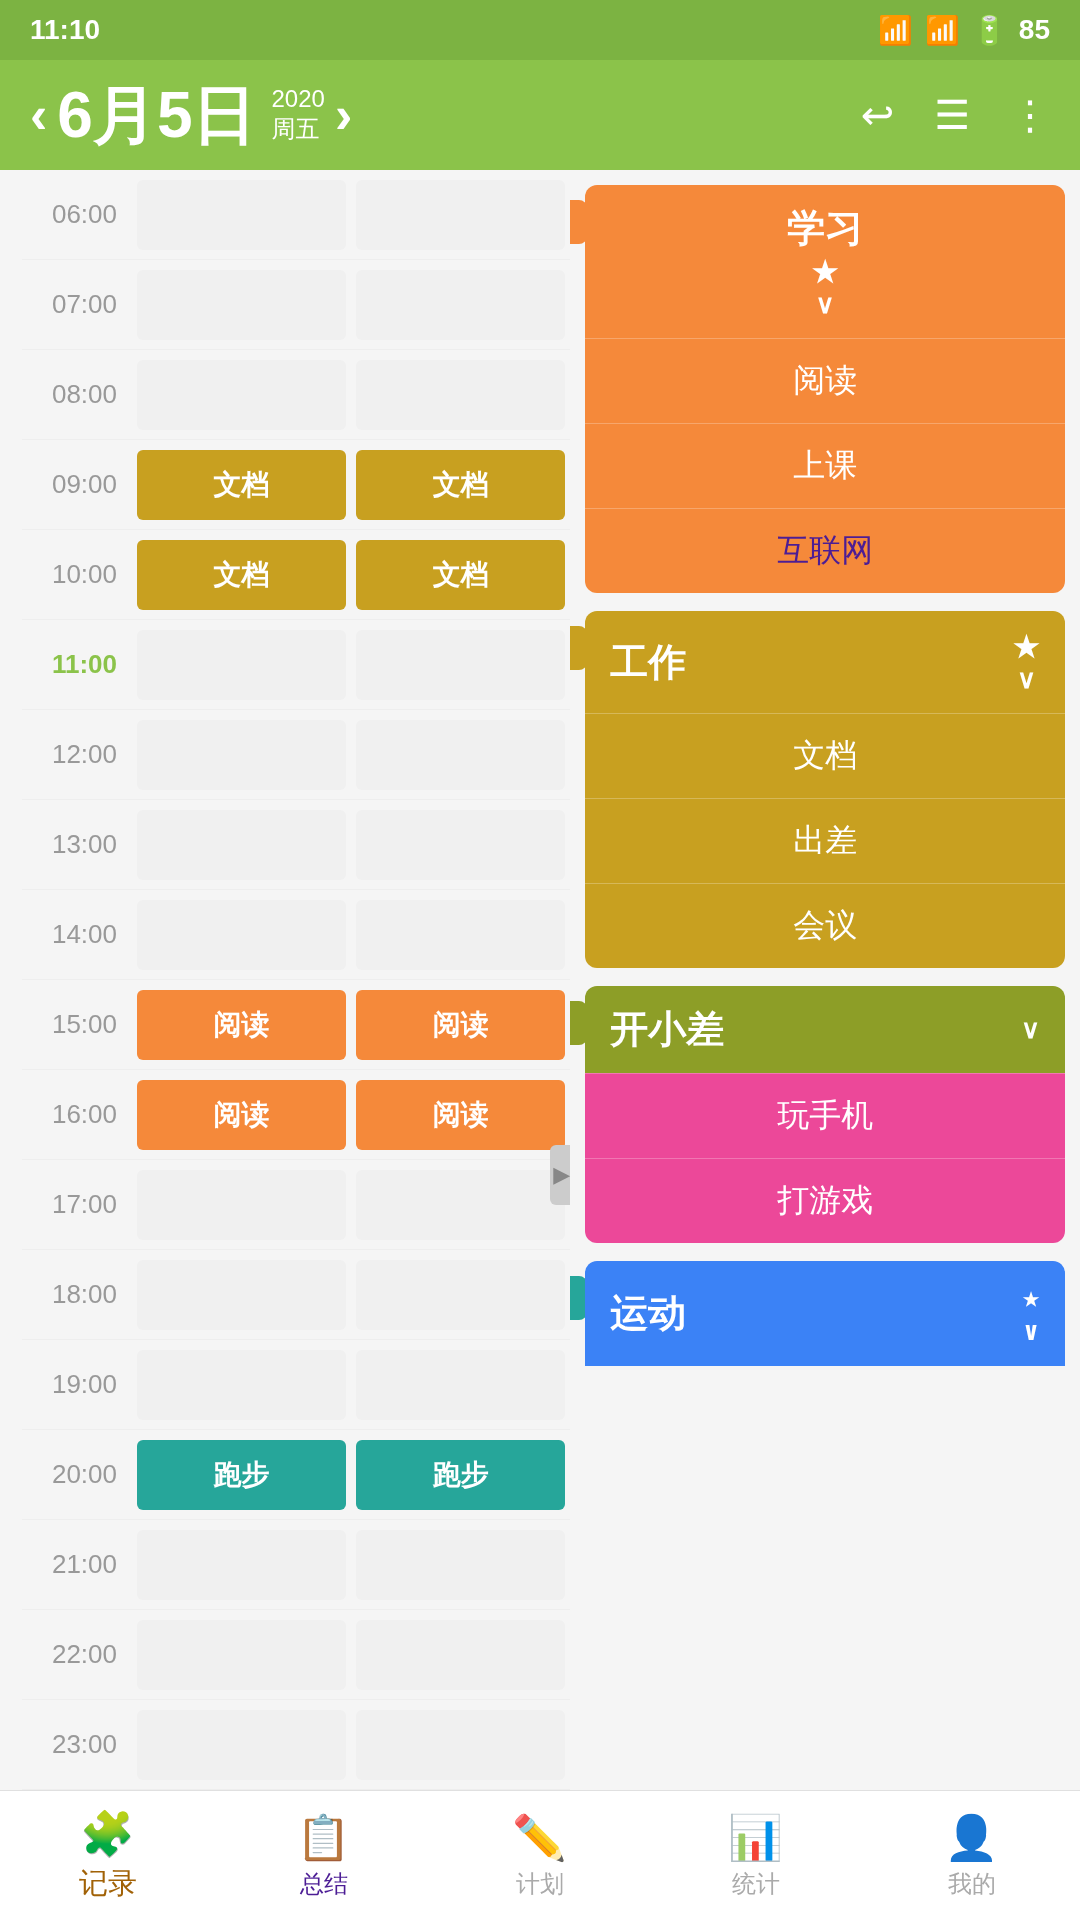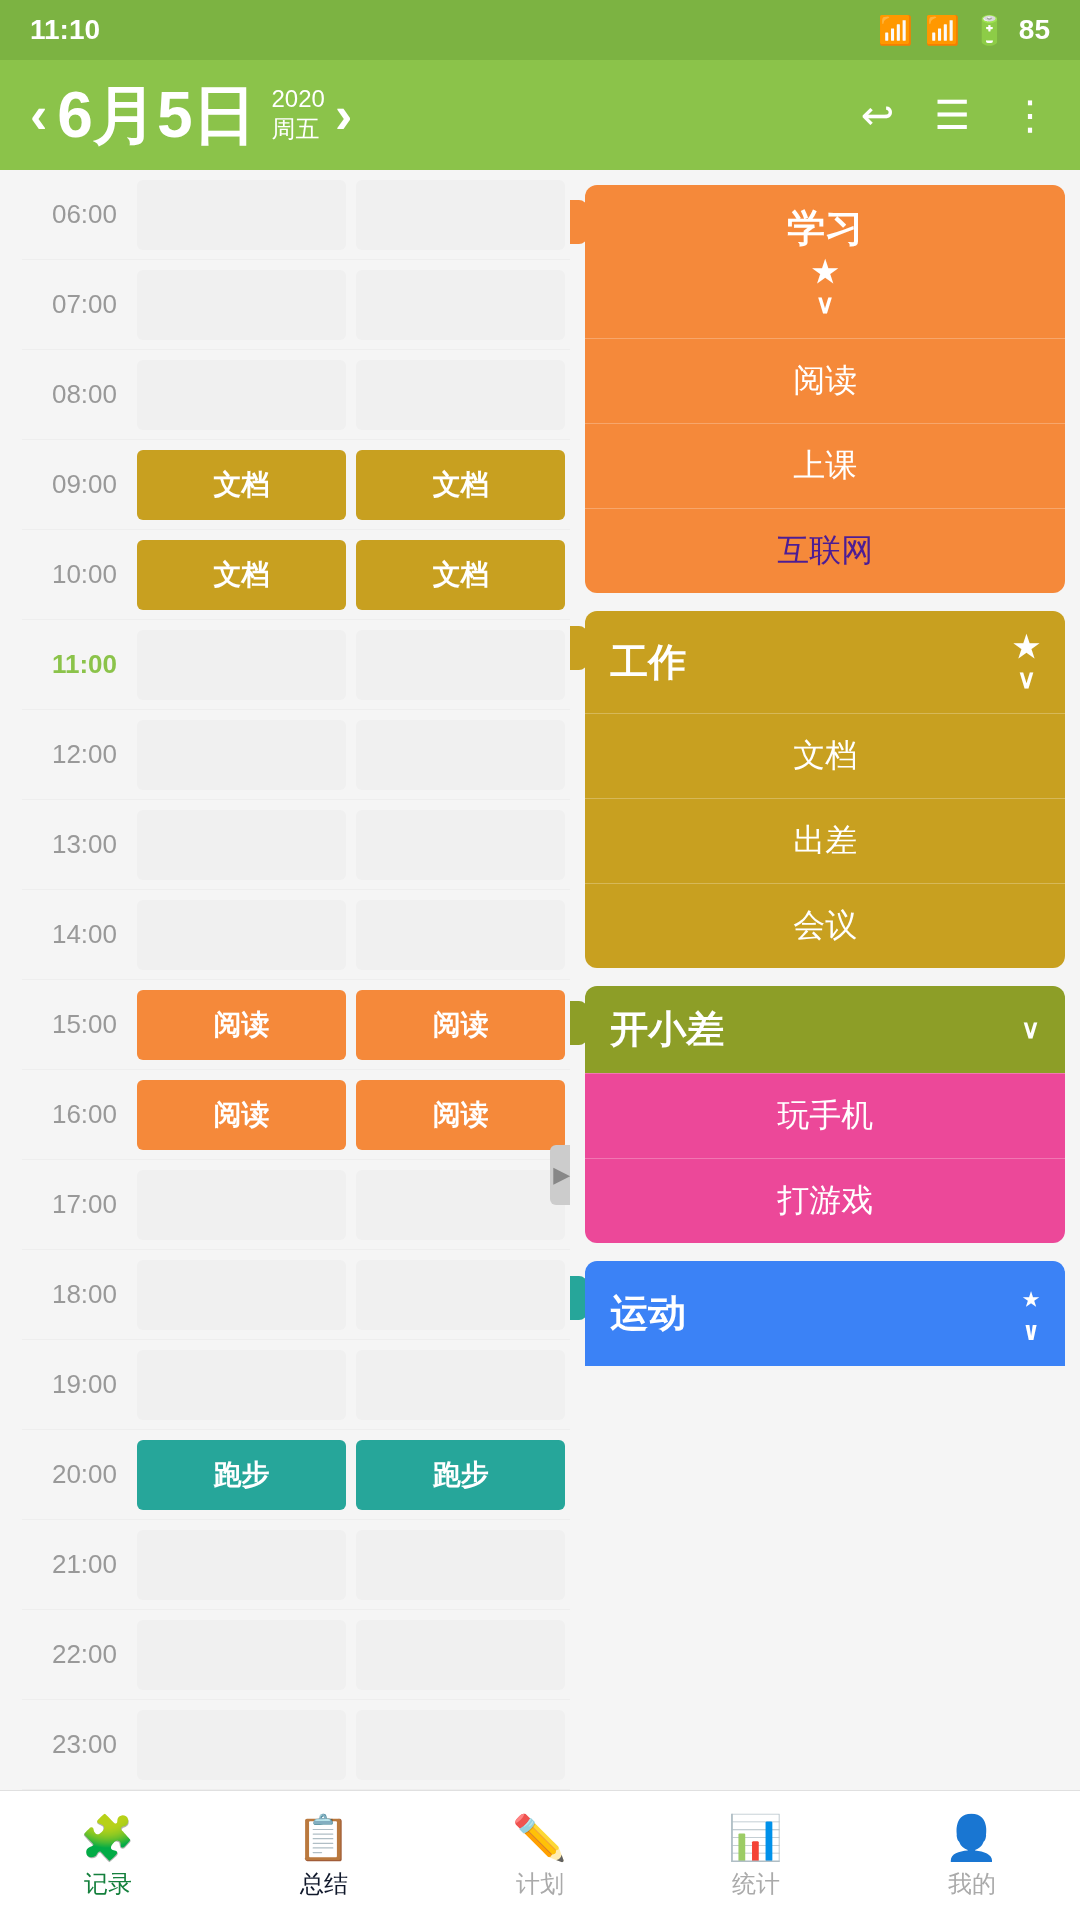--- a/index.html
+++ b/index.html
@@ -383,25 +383,25 @@
         </div>
     </div>
 
   </div>
 
   <div class="bottom-nav">
 
     <div id="bottom-nav-container" style="display:flex;width:100%;justify-content:space-around;align-items:center;">
         <div class="nav-item" style="display: flex; flex-direction: column; align-items: center; gap: 4px; cursor: pointer; flex: 1 1 0%;">
           <span style="font-size: 44px; color: rgb(139, 195, 74);">🧩</span>
-          <span style="font-size: 24px; color: #15803d;">记录</span>
+          <span style="font-size: 29px; color: #a16207;">记录</span>
         </div>
         <div class="nav-item" style="display: flex; flex-direction: column; align-items: center; gap: 4px; cursor: pointer; flex: 1 1 0%;">
           <span style="font-size: 44px; color: rgb(170, 170, 170);">📋</span>
-          <span style="font-size: 24px; color: #0f172a;">总结</span>
+          <span style="font-size: 24px; color: #4c1d95;">总结</span>
         </div>
         <div class="nav-item" style="display: flex; flex-direction: column; align-items: center; gap: 4px; cursor: pointer; flex: 1 1 0%;">
           <span style="font-size: 44px; color: rgb(170, 170, 170);">✏️</span>
           <span style="font-size: 24px; color: rgb(170, 170, 170);">计划</span>
         </div>
         <div class="nav-item" style="display: flex; flex-direction: column; align-items: center; gap: 4px; cursor: pointer; flex: 1 1 0%;">
           <span style="font-size: 44px; color: rgb(170, 170, 170);">📊</span>
           <span style="font-size: 24px; color: rgb(170, 170, 170);">统计</span>
         </div>
         <div class="nav-item" style="display: flex; flex-direction: column; align-items: center; gap: 4px; cursor: pointer; flex: 1 1 0%;">

